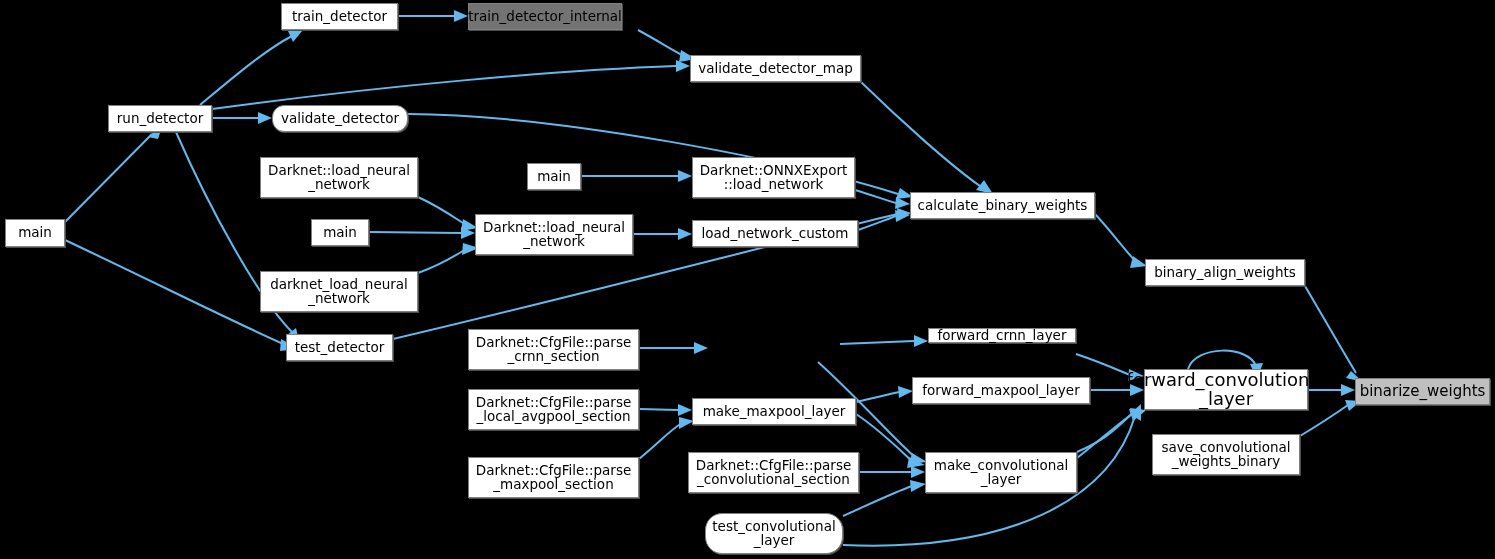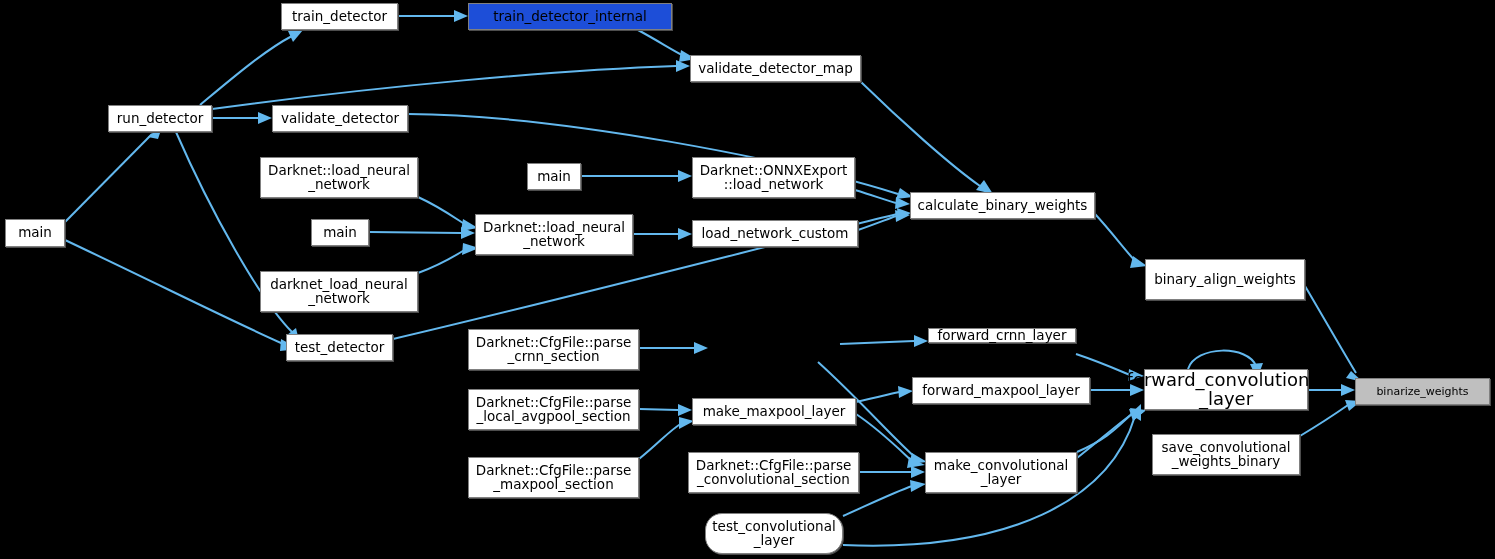--- a/index.html
+++ b/index.html
@@ -89,50 +89,50 @@
       <path d="M 1308,390 L 1341,390" fill="none" stroke="#63b8ee" stroke-width="2"></path>
       <polygon points="1341,384 1355,390 1341,396" fill="#63b8ee"></polygon>
       <path d="M 1300,436 C 1320,424 1338,412 1348,405" fill="none" stroke="#63b8ee" stroke-width="2"></path>
       <polygon points="1345,400 1361,401 1349,411" fill="#63b8ee"></polygon>
       <path d="M 1077,452 C 1110,438 1120,424 1133,413" fill="none" stroke="#63b8ee" stroke-width="2"></path>
       <polygon points="1130,408 1146,410 1134,420" fill="#63b8ee"></polygon>
     </svg>
 <div class="node" style="left: 5px; top: 219px; width: 60px; height: 28px; font-size: 13.5px; border-color: rgb(128, 128, 128); background: rgb(255, 255, 255); color: rgb(0, 0, 0);"><span>main</span></div>
     <div class="node" style="left: 108px; top: 105px; width: 104px; height: 27px; font-size: 13.5px; border-color: rgb(128, 128, 128); background: rgb(255, 255, 255); color: rgb(0, 0, 0);"><span>run_detector</span></div>
     <div class="node" style="left: 281px; top: 3px; width: 117px; height: 27px; font-size: 13.5px; border-color: rgb(128, 128, 128); background: rgb(255, 255, 255); color: rgb(0, 0, 0);"><span>train_detector</span></div>
-    <div class="node" style="left: 468px; top: 3px; width: 204px; height: 27px; font-size: 13.5px; border-color: rgb(128, 128, 128); background: #1d4ed8; color: rgb(0, 0, 0);"><span>train_detector_internal</span></div>
-    <div class="node" style="left: 272px; top: 105px; width: 136px; height: 27px; font-size: 13.5px; border-color: rgb(128, 128, 128); background: rgb(255, 255, 255); color: rgb(0, 0, 0);"><span>validate_detector</span></div>
+    <div class="node" style="left: 468px; top: 3px; width: 154px; height: 27px; font-size: 13.5px; border-color: rgb(128, 128, 128); background: #737373; color: rgb(0, 0, 0);"><span>train_detector_internal</span></div>
+    <div class="node" style="left: 272px; top: 105px; width: 136px; height: 27px; font-size: 13.5px; border-color: rgb(128, 128, 128); background: rgb(255, 255, 255); color: rgb(0, 0, 0); border-radius: 12px;"><span>validate_detector</span></div>
     <div class="node" style="left: 690px; top: 55px; width: 171px; height: 27px; font-size: 13.5px; border-color: rgb(128, 128, 128); background: rgb(255, 255, 255); color: rgb(0, 0, 0);"><span>validate_detector_map</span></div>
     <div class="node" style="left: 260px; top: 157px; width: 158px; height: 41px; font-size: 13.5px; border-color: rgb(128, 128, 128); background: rgb(255, 255, 255); color: rgb(0, 0, 0);"><span>Darknet::load_neural
 _network</span></div>
     <div class="node" style="left: 311px; top: 219px; width: 58px; height: 27px; font-size: 13.5px; border-color: rgb(128, 128, 128); background: rgb(255, 255, 255); color: rgb(0, 0, 0);"><span>main</span></div>
     <div class="node" style="left: 260px; top: 271px; width: 158px; height: 41px; font-size: 13.5px; border-color: rgb(128, 128, 128); background: rgb(255, 255, 255); color: rgb(0, 0, 0);"><span>darknet_load_neural
 _network</span></div>
     <div class="node" style="left: 286px; top: 334px; width: 107px; height: 27px; font-size: 13.5px; border-color: rgb(128, 128, 128); background: rgb(255, 255, 255); color: rgb(0, 0, 0);"><span>test_detector</span></div>
     <div class="node" style="left: 527px; top: 163px; width: 54px; height: 27px; font-size: 13.5px; border-color: rgb(128, 128, 128); background: rgb(255, 255, 255); color: rgb(0, 0, 0);"><span>main</span></div>
     <div class="node" style="left: 475px; top: 214px; width: 158px; height: 41px; font-size: 13.5px; border-color: rgb(128, 128, 128); background: rgb(255, 255, 255); color: rgb(0, 0, 0);"><span>Darknet::load_neural
 _network</span></div>
     <div class="node" style="left: 692px; top: 157px; width: 163px; height: 41px; font-size: 13.5px; border-color: rgb(128, 128, 128); background: rgb(255, 255, 255); color: rgb(0, 0, 0);"><span>Darknet::ONNXExport
 ::load_network</span></div>
     <div class="node" style="left: 692px; top: 220px; width: 166px; height: 27px; font-size: 13.5px; border-color: rgb(128, 128, 128); background: rgb(255, 255, 255); color: rgb(0, 0, 0);"><span>load_network_custom</span></div>
     <div class="node" style="left: 910px; top: 192px; width: 185px; height: 27px; font-size: 13.5px; border-color: rgb(128, 128, 128); background: rgb(255, 255, 255); color: rgb(0, 0, 0);"><span>calculate_binary_weights</span></div>
-    <div class="node" style="left: 1145px; top: 259px; width: 160px; height: 41px; font-size: 13.5px; border-color: rgb(128, 128, 128); background: rgb(255, 255, 255); color: rgb(0, 0, 0);"><span>binary_align_weights</span></div>
+    <div class="node" style="left: 1145px; top: 259px; width: 160px; height: 27px; font-size: 13.5px; border-color: rgb(128, 128, 128); background: rgb(255, 255, 255); color: rgb(0, 0, 0);"><span>binary_align_weights</span></div>
     <div class="node" style="left: 468px; top: 329px; width: 171px; height: 41px; font-size: 13.5px; border-color: rgb(128, 128, 128); background: rgb(255, 255, 255); color: rgb(0, 0, 0);"><span>Darknet::CfgFile::parse
 _crnn_section</span></div>
     <div class="node" style="left: 468px; top: 389px; width: 171px; height: 41px; font-size: 13.5px; border-color: rgb(128, 128, 128); background: rgb(255, 255, 255); color: rgb(0, 0, 0);"><span>Darknet::CfgFile::parse
 _local_avgpool_section</span></div>
     <div class="node" style="left: 468px; top: 457px; width: 171px; height: 41px; font-size: 13.5px; border-color: rgb(128, 128, 128); background: rgb(255, 255, 255); color: rgb(0, 0, 0);"><span>Darknet::CfgFile::parse
 _maxpool_section</span></div>
     <div class="node" style="left: 692px; top: 398px; width: 164px; height: 27px; font-size: 13.5px; border-color: rgb(128, 128, 128); background: rgb(255, 255, 255); color: rgb(0, 0, 0);"><span>make_maxpool_layer</span></div>
     <div class="node" style="left: 688px; top: 452px; width: 171px; height: 41px; font-size: 13.5px; border-color: rgb(128, 128, 128); background: rgb(255, 255, 255); color: rgb(0, 0, 0);"><span>Darknet::CfgFile::parse
 _convolutional_section</span></div>
     <div class="node" style="left: 705px; top: 513px; width: 138px; height: 41px; font-size: 13.5px; border-color: rgb(128, 128, 128); background: rgb(255, 255, 255); color: rgb(0, 0, 0); border-radius: 17px;"><span>test_convolutional
 _layer</span></div>
     <div class="node" style="left: 928px; top: 328px; width: 148px; height: 15px; font-size: 13.5px; border-color: rgb(128, 128, 128); background: rgb(255, 255, 255); color: rgb(0, 0, 0);"><span>forward_crnn_layer</span></div>
     <div class="node" style="left: 912px; top: 377px; width: 178px; height: 27px; font-size: 13.5px; border-color: rgb(128, 128, 128); background: rgb(255, 255, 255); color: rgb(0, 0, 0);"><span>forward_maxpool_layer</span></div>
     <div class="node" style="left: 925px; top: 452px; width: 152px; height: 41px; font-size: 13.5px; border-color: rgb(128, 128, 128); background: rgb(255, 255, 255); color: rgb(0, 0, 0);"><span>make_convolutional
 _layer</span></div>
     <div class="node" style="left: 1144px; top: 369px; width: 164px; height: 41px; font-size: 18px; border-color: rgb(128, 128, 128); background: #ffffff; color: rgb(0, 0, 0);"><span>forward_convolutional
 _layer</span></div>
     <div class="node" style="left: 1152px; top: 434px; width: 148px; height: 41px; font-size: 13.5px; border-color: rgb(128, 128, 128); background: rgb(255, 255, 255); color: rgb(0, 0, 0);"><span>save_convolutional
 _weights_binary</span></div>
-    <div class="node highlight" style="left: 1355px; top: 378px; width: 135px; height: 27px; font-size: 11px; border-color: rgb(128, 128, 128); background: rgb(191, 191, 191); color: rgb(0, 0, 0);"><span>binarize_weights</span></div>
+    <div class="node highlight" style="left: 1355px; top: 378px; width: 135px; height: 27px; font-size: 15px; border-color: rgb(128, 128, 128); background: rgb(191, 191, 191); color: rgb(0, 0, 0);"><span>binarize_weights</span></div>
   </div>
 
 </body></html>

